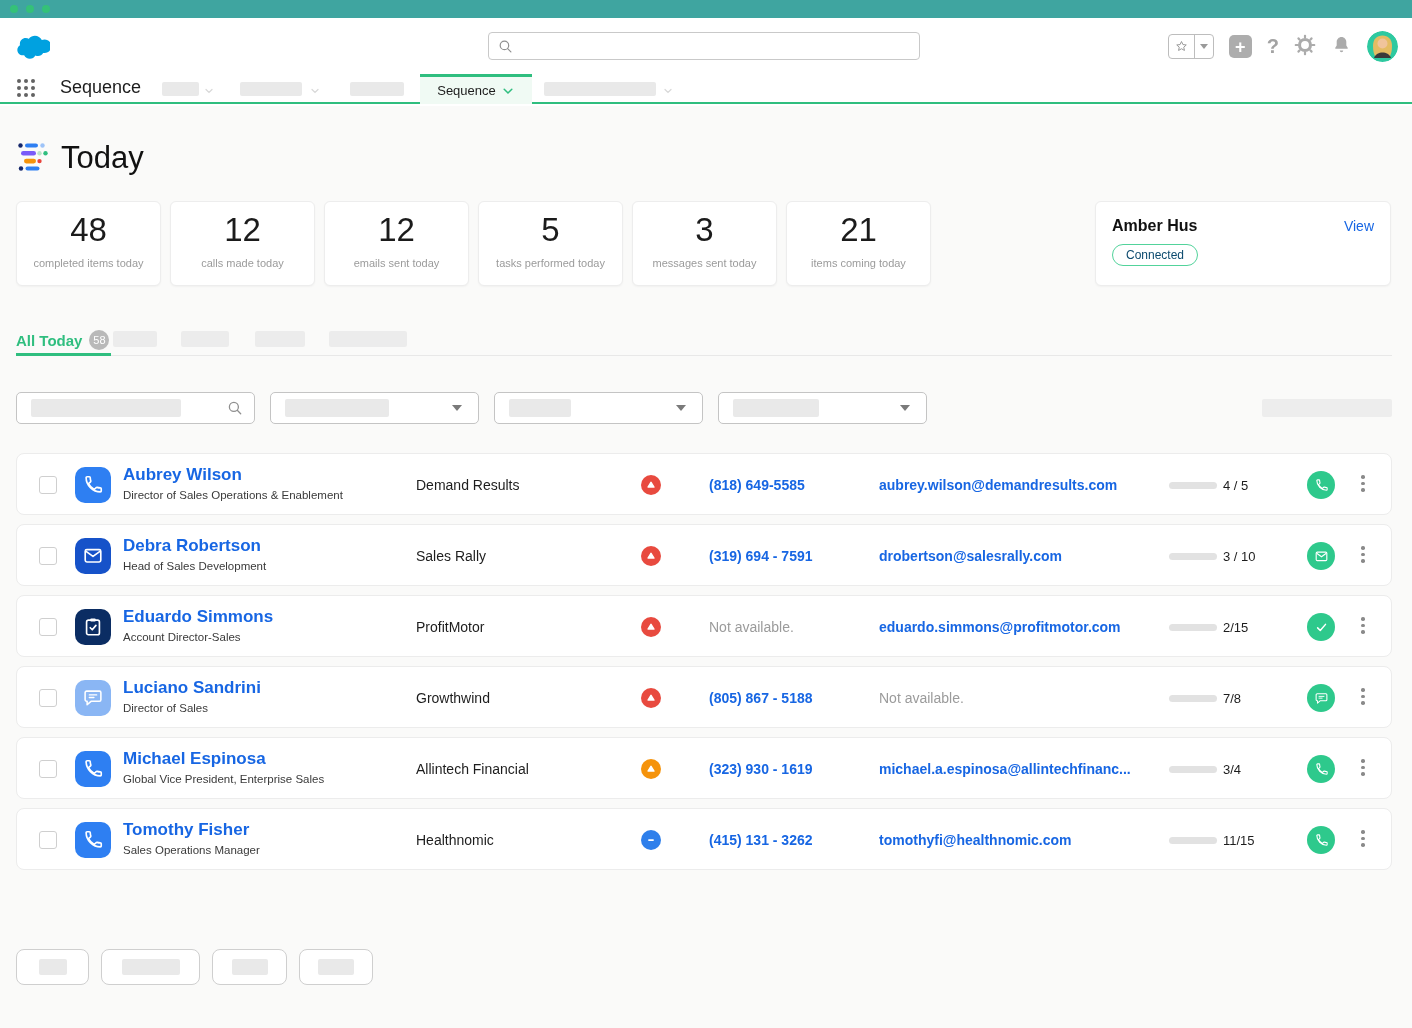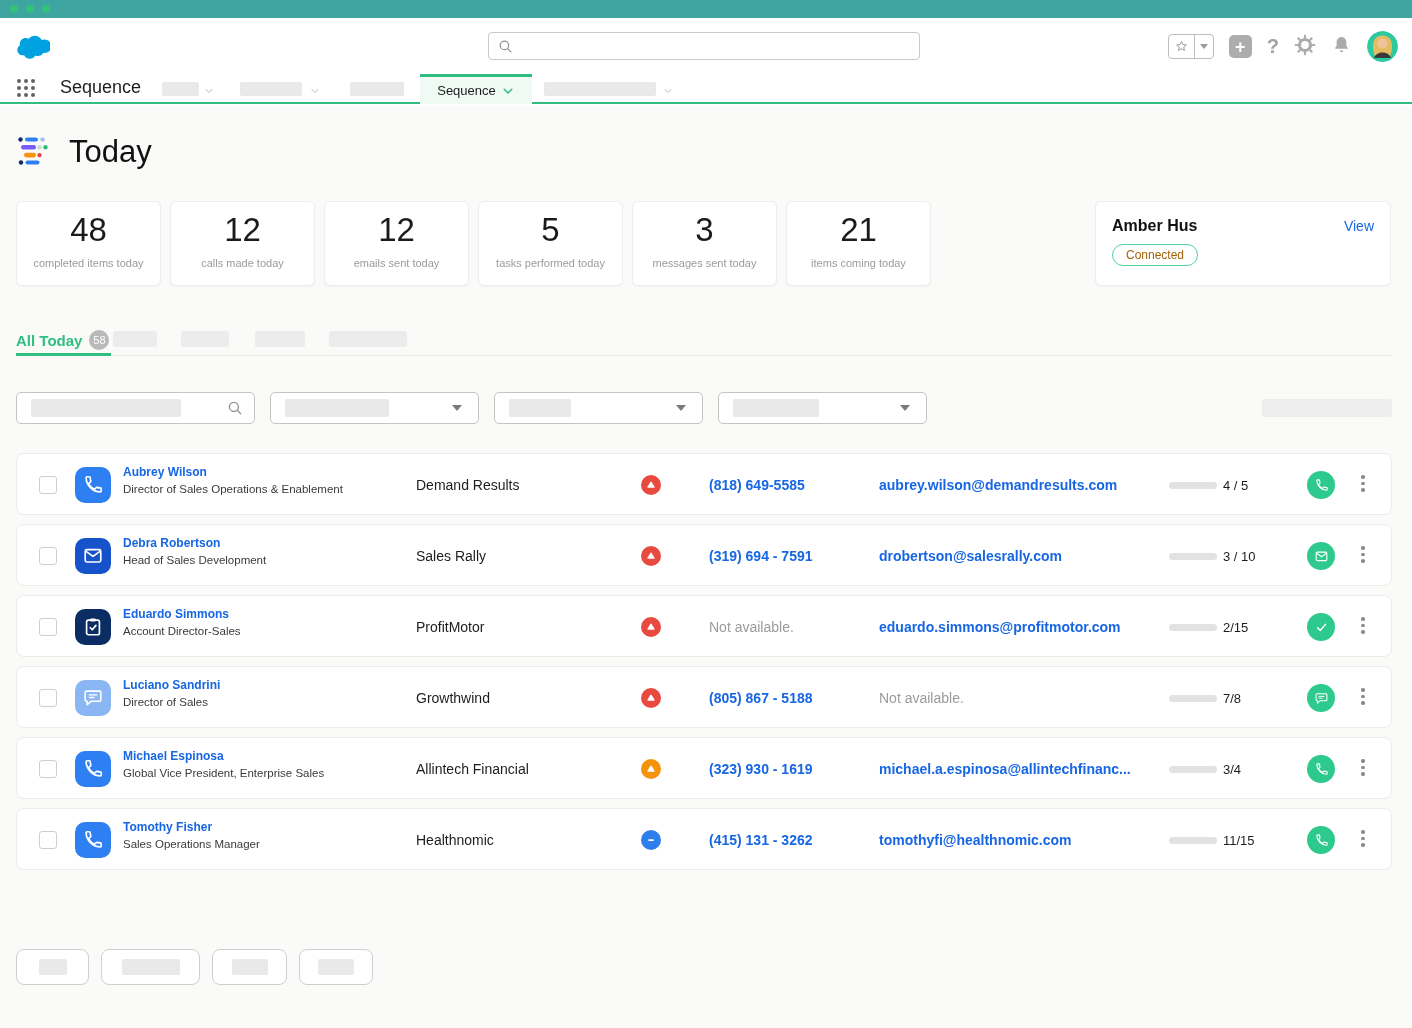--- a/index.html
+++ b/index.html
@@ -34,36 +34,36 @@
   .applauncher span { width:4px; height:4px; border-radius:50%; background:#636363; }
   .appname { position:absolute; left:60px; top:3px; font-size:18px; color:#1d1d1d; }
   .sk-tab { position:absolute; top:8px; height:14px; background:#E9E9E9; border-radius:2px; }
   .sk-chev { position:absolute; top:9px; }
   .active-tab { position:absolute; left:420px; top:0; width:112px; height:30px; background:#F0FAF4;
     border-top:3px solid #2FBE7F; display:flex; align-items:center; justify-content:center; gap:5px; cursor:pointer;}
   .active-tab .lbl { font-size:13px; color:#1d1d1d; }
 
   
   .main { position:absolute; top:106px; left:0; right:0; bottom:0; background:#FAFAF9; }
-  .page-head { position:absolute; top:28px; left:18px; display:flex; align-items:center; gap:20px; }
+  .page-head { position:absolute; top:34px; left:18px; display:flex; align-items:center; gap:12px; }
   .page-title { font-size:31px; color:#111; }
 
   .cards-row { position:absolute; top:95px; left:16px; display:flex; gap:9px; }
   .stat-card { width:145px; height:85px; background:#fff; border:1px solid #EDEDED; border-radius:6px;
     box-shadow:0 1px 2px rgba(0,0,0,0.04); text-align:center; padding-top:9px; }
   .stat-value { font-size:33px; color:#1b1b1b; }
   .stat-label { font-size:11px; color:#9B9B9B; margin-top:8px; }
 
   .owner-card { position:absolute; top:95px; left:1095px; width:296px; height:85px; background:#fff;
     border:1px solid #EDEDED; border-radius:6px; box-shadow:0 1px 2px rgba(0,0,0,0.04); padding:15px 16px; }
   .owner-top { display:flex; justify-content:space-between; align-items:center; }
   .owner-name { font-size:16px; font-weight:bold; color:#111; }
   .owner-view { font-size:14px; font-weight:normal; color:#1766E3; cursor:pointer; }
   .status-pill { display:inline-block; margin-top:9px; border:1.5px solid #52D39B; border-radius:13px;
-    padding:3px 13px; font-size:12px; color:#a16207; background:#fff; }
+    padding:3px 13px; font-size:12px; color:#0c4a6e; background:#fff; }
 
   .tabs-row { position:absolute; top:221px; left:16px; right:20px; height:29px; border-bottom:1px solid #E8E8E8; }
   .tab-active { position:absolute; left:0; top:0; height:29px; display:flex; align-items:center; gap:7px;
     border-bottom:3px solid #2FBE7F; padding-right:2px; cursor:pointer; }
   .tab-active .lbl { font-size:15px; font-weight:bold; color:#2FBE7F; }
   .tab-badge { width:20px; height:20px; border-radius:50%; background:#B9B9B9; color:#fff; font-size:11px;
     display:flex; align-items:center; justify-content:center; }
   .sk-block { position:absolute; top:4px; height:16px; background:#ECECEC; border-radius:2px; }
 
   .filters-row { position:absolute; top:286px; left:16px; display:flex; gap:13px; }
@@ -83,21 +83,21 @@
   .thead .hcell { position:absolute; top:19px; font-size:14px; color:#1d1d1d; }
   .checkbox { width:18px; height:18px; border:1.5px solid #B9B9B9; border-radius:3px; background:#fff; cursor:pointer; }
   .thead .checkbox { position:absolute; left:22px; top:17px; }
 
   .trow { position:relative; height:62px; background:#fff; border:1px solid #ECECEC; border-radius:8px; margin-top:9px; }
   .trow:first-child { margin-top:4px; }
   .trow .checkbox { position:absolute; left:22px; top:22px; border-color:#CFCFCF; }
   .avatar-tile { position:absolute; left:58px; top:13px; width:36px; height:36px; border-radius:10px;
     display:flex; align-items:center; justify-content:center; }
   .namecell { position:absolute; left:106px; top:11px; }
-  .pname { font-size:12px; font-weight:bold; color:#1766E3; cursor:pointer; }
+  .pname { font-size:17px; font-weight:bold; color:#1766E3; cursor:pointer; }
   .ptitle { font-size:11.5px; color:#3a3a3a; margin-top:4px; }
   .companycell { position:absolute; left:399px; top:23px; font-size:14px; color:#1d1d1d; }
   .prio { position:absolute; left:624px; top:21px; width:20px; height:20px; border-radius:50%;
     display:flex; align-items:center; justify-content:center; }
   .phonecell { position:absolute; left:692px; top:23px; font-size:14px; font-weight:bold; color:#1766E3; cursor:pointer;}
   .emailcell { position:absolute; left:862px; top:23px; font-size:14px; font-weight:bold; color:#1766E3; cursor:pointer;}
   .na { color:#9B9B9B; font-weight:normal; cursor:default; }
   .pbar { position:absolute; left:1152px; top:28px; width:48px; height:7px; border-radius:4px; background:#E2E2E2; overflow:hidden; }
   .pbar .fill { height:100%; background:#999999; border-radius:4px; }
   .plabel { position:absolute; left:1206px; top:24px; font-size:13px; color:#1d1d1d; }

